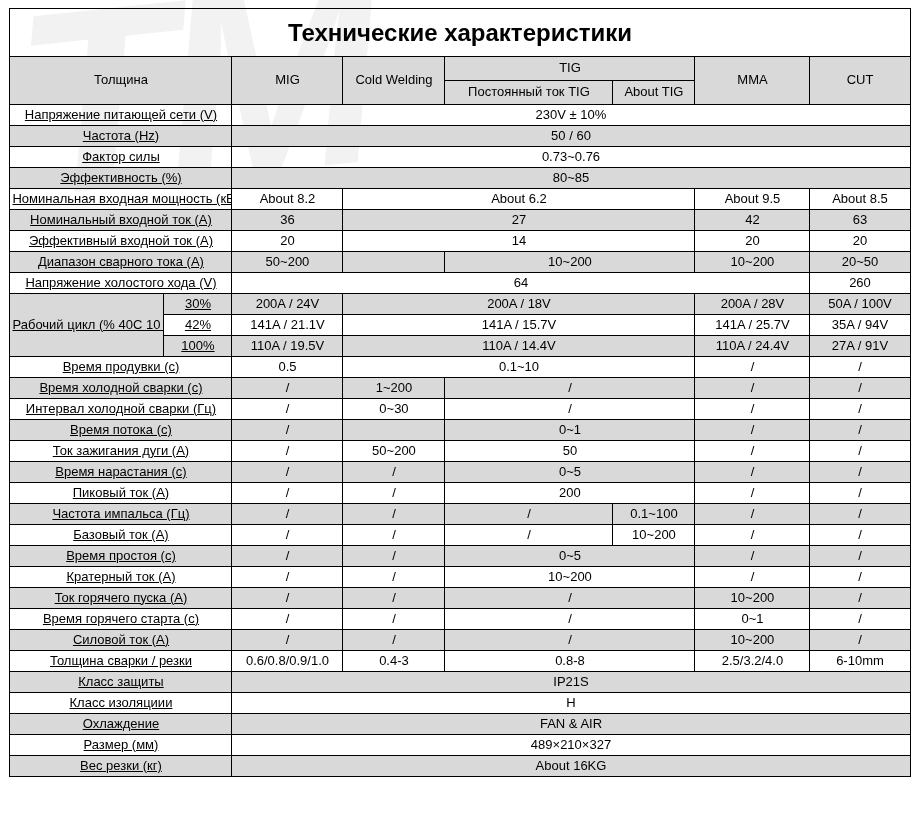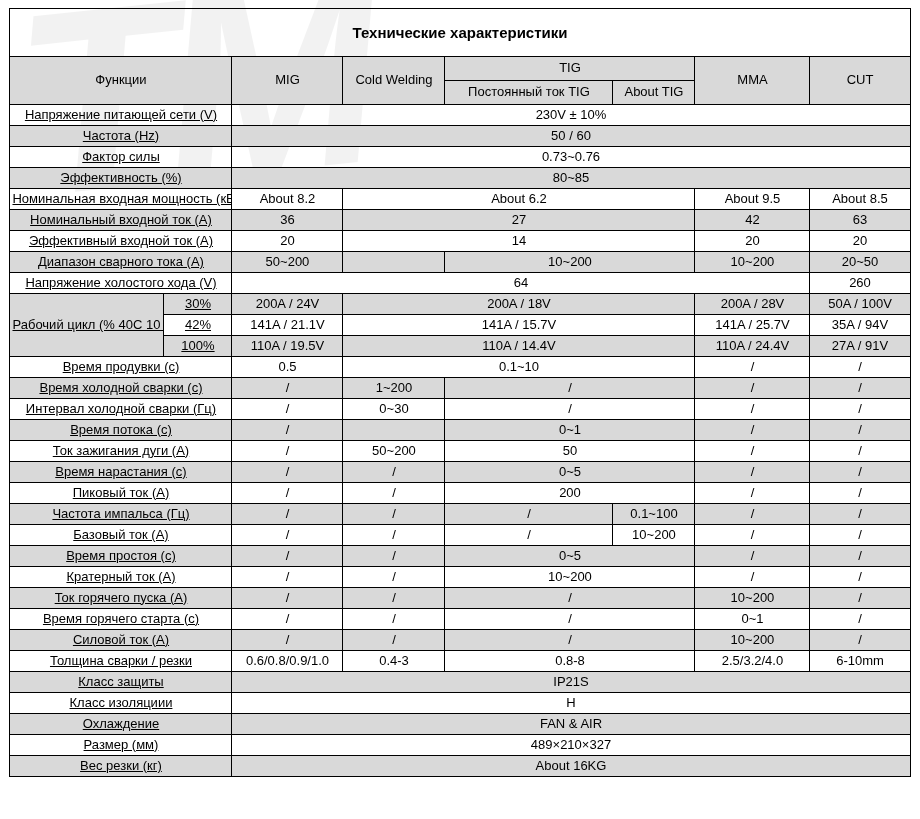--- a/index.html
+++ b/index.html
@@ -37,21 +37,21 @@
     vertical-align: middle;
     font-size: 13px;
     font-weight: normal;
     color: #000000;
     height: 21px;
     line-height: 1.15;
     padding: 0 2px;
   }
   td.title-cell {
     height: 48px;
-    font-size: 15px;
+    font-size: 24px;
     font-weight: bold;
   }
   thead tr.hdr th { height: 24px; }
   tr.shaded > th, tr.shaded > td { background: #d9d9d9; }
   th.duty { background: #d9d9d9; white-space: pre-line; }
   th.rowlabel, tbody th { white-space: nowrap; overflow: hidden; text-decoration: underline; }
 </style>
 </head>
 <body>
 
@@ -66,21 +66,21 @@
     <col style="width:168px">
       <col style="width:82px">
       <col style="width:115px">
       <col style="width:100px">
   </colgroup>
   <thead>
     <tr>
       <td class="title-cell" colspan="8">Технические характеристики</td>
     </tr>
     <tr class="shaded hdr">
-      <th colspan="2" rowspan="2">Функции</th>
+      <th colspan="2" rowspan="2">Толщина</th>
       <th rowspan="2">MIG</th>
       <th rowspan="2">Cold Welding</th>
       <th colspan="2">TIG</th>
       <th rowspan="2">MMA</th>
       <th rowspan="2">CUT</th>
     </tr>
     <tr class="shaded hdr">
       <th>Постоянный ток TIG</th>
       <th>About TIG</th>
     </tr>

